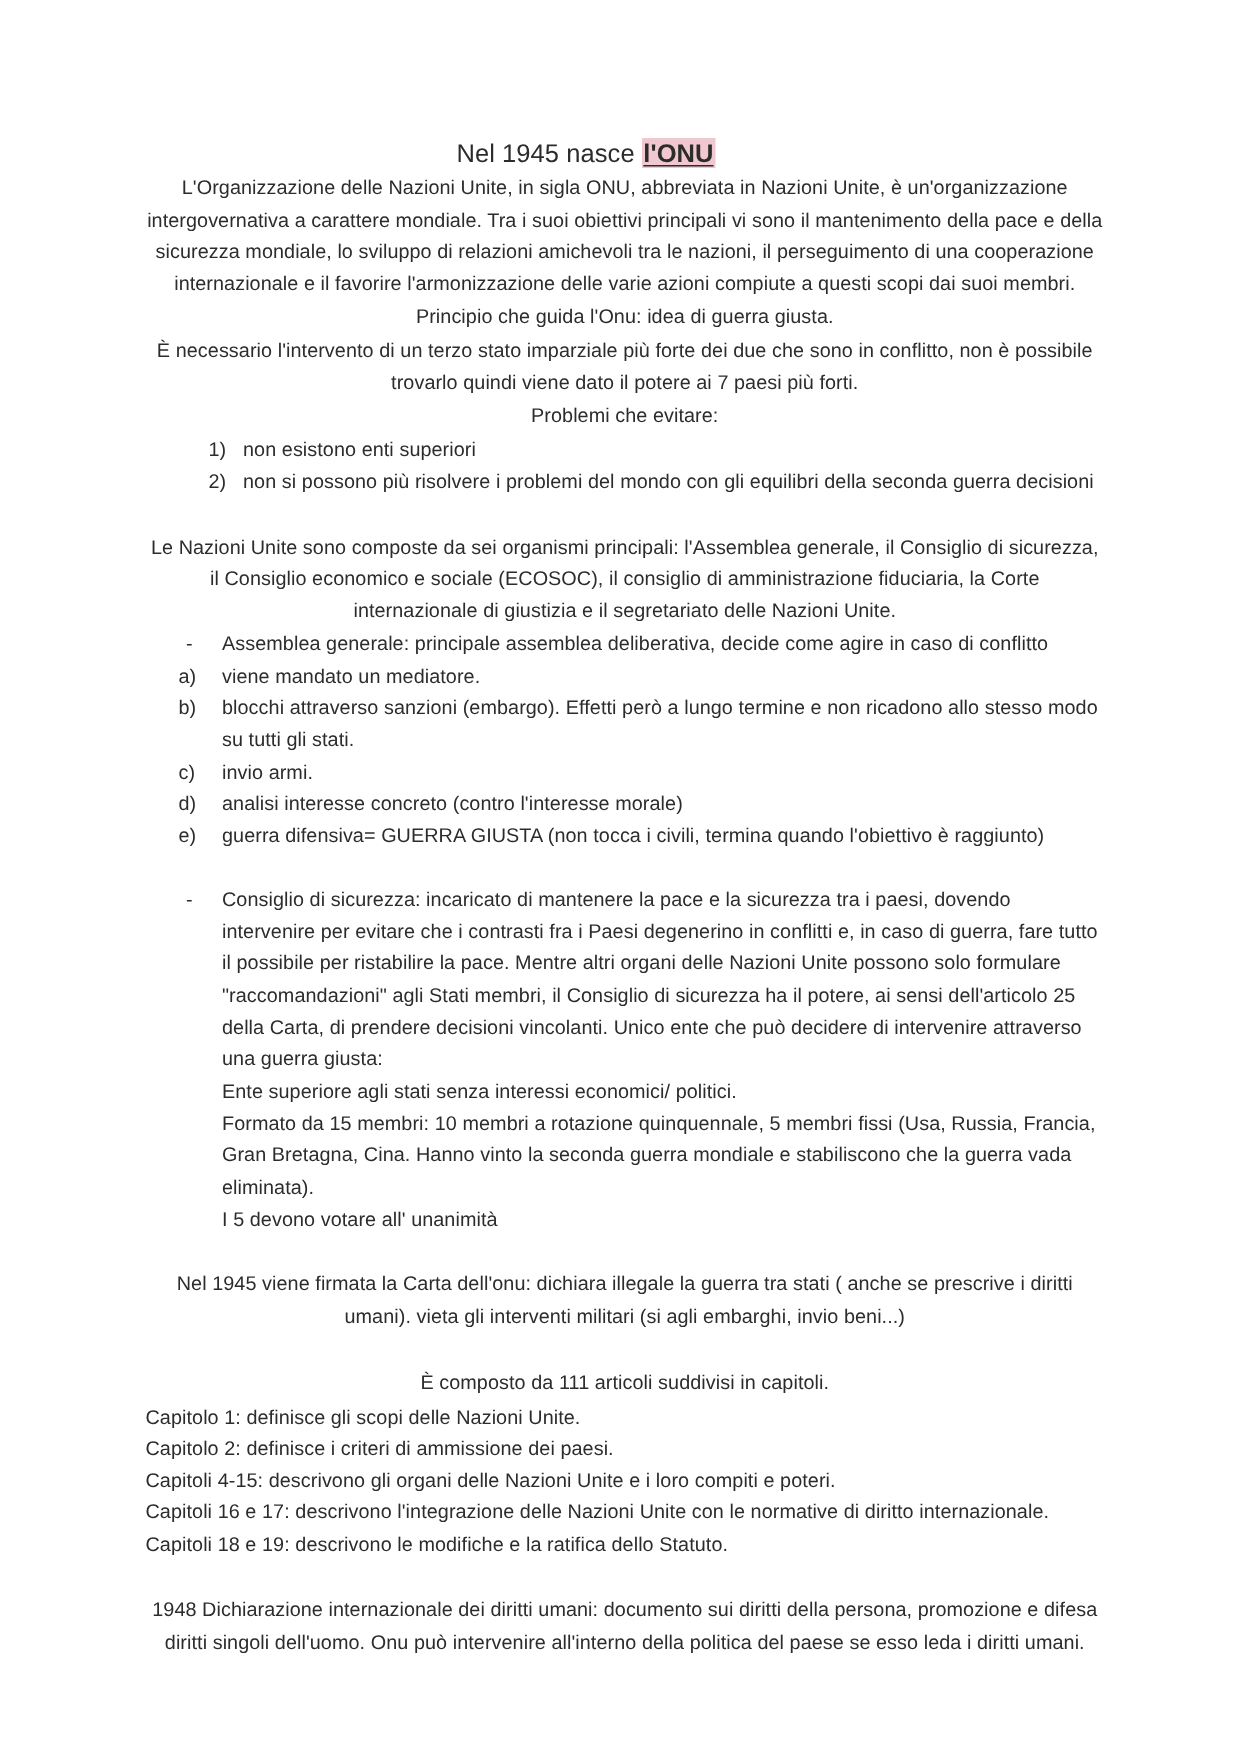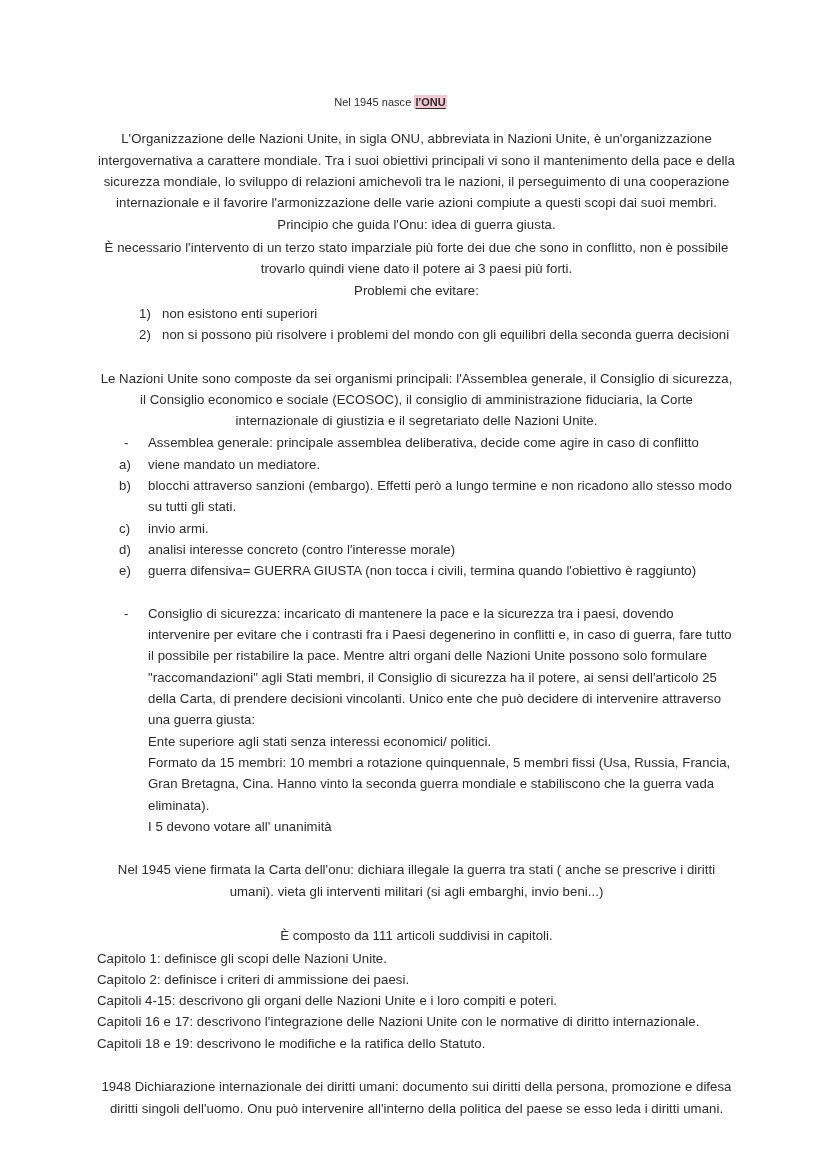--- a/index.html
+++ b/index.html
@@ -28,23 +28,23 @@
   .doc-body {
     font-size: 13.2px;
     line-height: 21.3px;
     letter-spacing: 0.05px;
     color: #2c2c2c;
   }
 
   
   .doc-title {
     text-align: center;
-    font-size: 11px;
+    font-size: 17px;
     line-height: 21.3px;
-    margin: 0 0 15px 0;
+    margin: 0 0 1px 0;
     padding-right: 52px;
     white-space: nowrap;
   }
   .title-plain { font-weight: 400; }
   .title-highlight {
     font-weight: 700;
     text-decoration: underline;
     text-underline-offset: 1.5px;
     background-color: #f2c8d0;
     padding: 1px 1px 0 1px;
@@ -120,21 +120,21 @@
   <div class="doc-body">
 
     <div class="doc-title">
       <span class="title-plain">Nel 1945 nasce </span><span class="title-highlight">l'ONU</span>
     </div>
 
     <p class="para">L'Organizzazione delle Nazioni Unite, in sigla ONU, abbreviata in Nazioni Unite, è un'organizzazione intergovernativa a carattere mondiale. Tra i suoi obiettivi principali vi sono il mantenimento della pace e della sicurezza mondiale, lo sviluppo di relazioni amichevoli tra le nazioni, il perseguimento di una cooperazione internazionale e il favorire l'armonizzazione delle varie azioni compiute a questi scopi dai suoi membri.</p>
 
     <p class="para">Principio che guida l'Onu: idea di guerra giusta.</p>
 
-    <p class="para">È necessario l'intervento di un terzo stato imparziale più forte dei due che sono in conflitto, non è possibile trovarlo quindi viene dato il potere ai 3 paesi più forti.</p>
+    <p class="para">È necessario l'intervento di un terzo stato imparziale più forte dei due che sono in conflitto, non è possibile trovarlo quindi viene dato il potere ai 7 paesi più forti.</p>
 
     <p class="para">Problemi che evitare:</p>
 
     <ul class="numlist">
       <li>
         <span class="marker">1)</span>
         <span>non esistono enti superiori</span>
       </li>
       <li>
         <span class="marker">2)</span>

